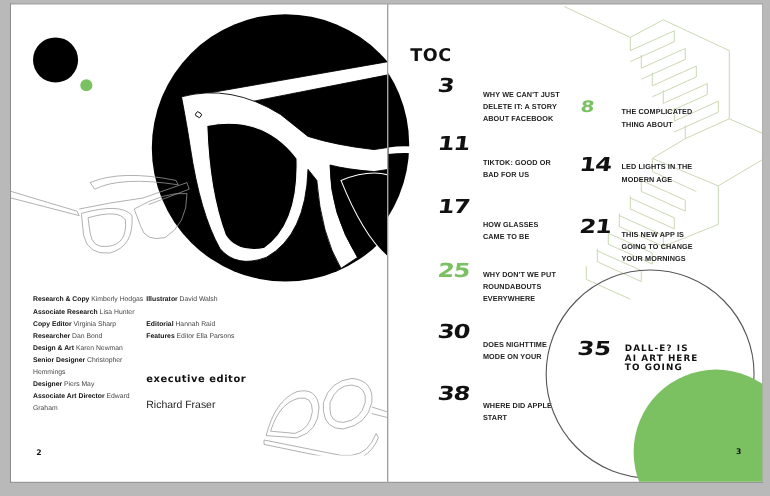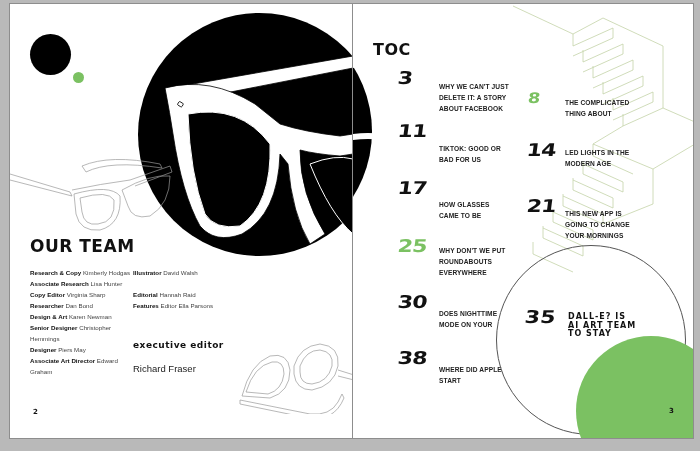--- a/index.html
+++ b/index.html
@@ -63,21 +63,20 @@
       <g fill="none" stroke="#9a9a9a" stroke-width="0.7">
         <path d="M12 62 Q20 30 40 22 Q58 18 60 36 Q60 58 40 64 Z"></path>
         <path d="M16 58 Q24 32 42 28 Q54 26 54 40 Q52 56 38 60 Z"></path>
         <path d="M64 32 Q70 12 90 10 Q110 12 108 32 Q104 52 82 56 Q66 56 64 40 Z"></path>
         <path d="M70 32 Q76 16 90 16 Q104 18 102 32 Q98 48 82 50 Q70 50 70 38 Z"></path>
         <path d="M10 66 L80 80 Q100 82 108 68 L112 60 L114 64 Q104 88 78 84 L10 70 Z"></path>
         <path d="M108 36 L140 46 L140 50 L108 42"></path>
       </g>
     </svg>
 
-    <div class="team-title">OUR TEAM</div>
 
     <div class="credits" style="left:20px;top:263px;width:112px;">
       <div class="row"><b>Research &amp; Copy</b> <span class="n">Kimberly Hodgas</span></div>
       <div class="row"><b>Associate Research</b> <span class="n">Lisa Hunter</span></div>
       <div class="row"><b>Copy Editor</b> <span class="n">Virginia Sharp</span></div>
       <div class="row"><b>Researcher</b> <span class="n">Dan Bond</span></div>
       <div class="row"><b>Design &amp; Art</b> <span class="n">Karen Newman</span></div>
       <div class="row"><b>Senior Designer</b> <span class="n">Christopher</span></div>
       <div class="row"><span class="n">Hemmings</span></div>
       <div class="row"><b>Designer</b> <span class="n">Piers May</span></div>
@@ -154,18 +153,18 @@
     <div class="toc-num" style="left:175px;top:138px;">14</div>
     <div class="toc-text" style="left:212px;top:143px;width:72px;">LED LIGHTS IN THE MODERN AGE</div>
 
     <div class="toc-num" style="left:175px;top:194px;">21</div>
     <div class="toc-text" style="left:212px;top:204px;width:80px;">THIS NEW APP IS GOING TO CHANGE YOUR MORNINGS</div>
 
     <div class="circle" style="left:143px;top:241px;width:190px;height:190px;border:1px solid #555;background:transparent;"></div>
     <div class="circle" style="left:223px;top:332px;width:150px;height:150px;background:#7bc162;"></div>
 
     <div class="feature-num">35</div>
-    <div class="feature-text">DALL-E? IS AI ART TEAM TO STAY</div>
+    <div class="feature-text">DALL-E? IS AI ART HERE TO GOING</div>
 
     <div class="folio" style="left:316px;top:403px;">3</div>
   </div>
 
 </div>
 
 </body></html>

